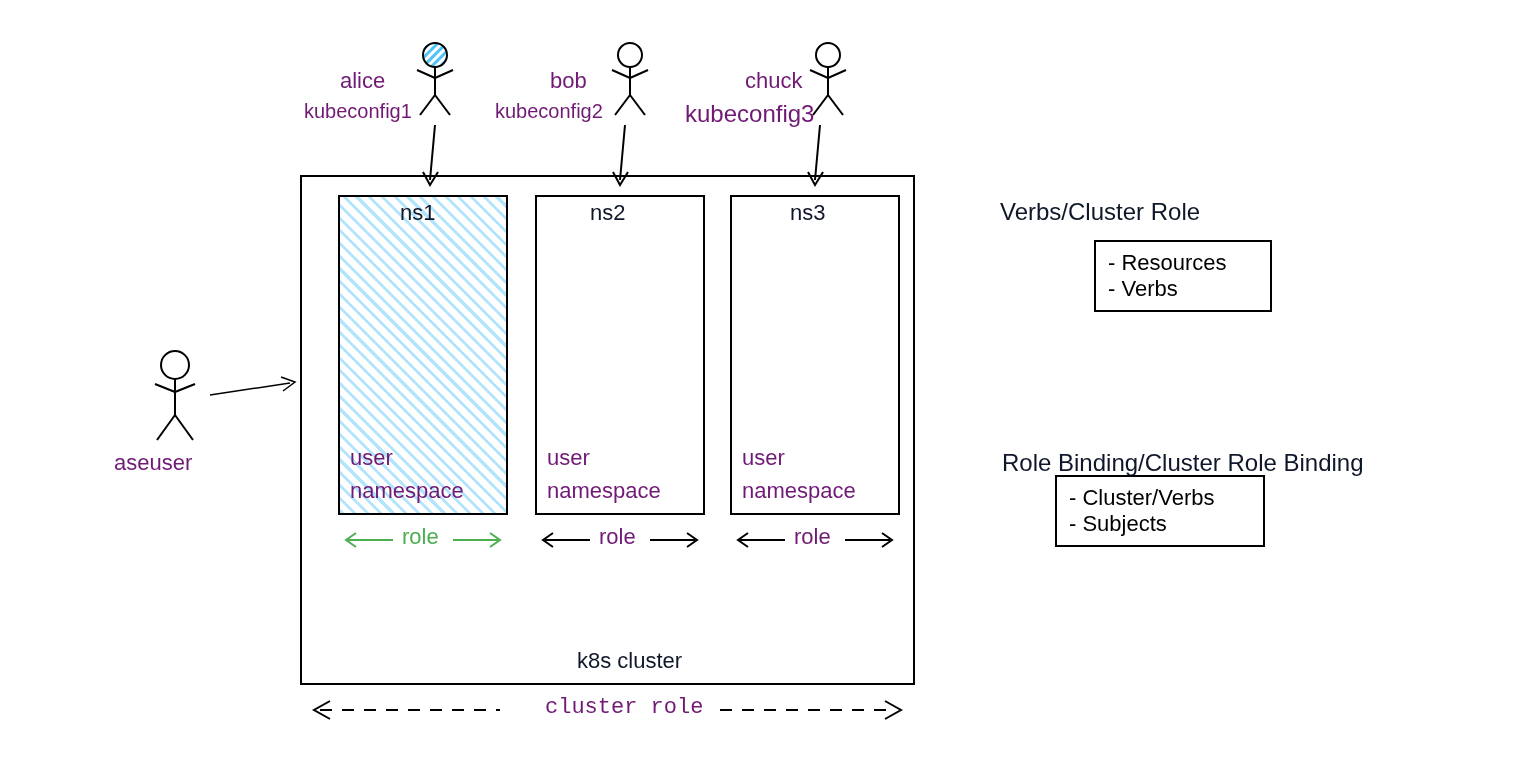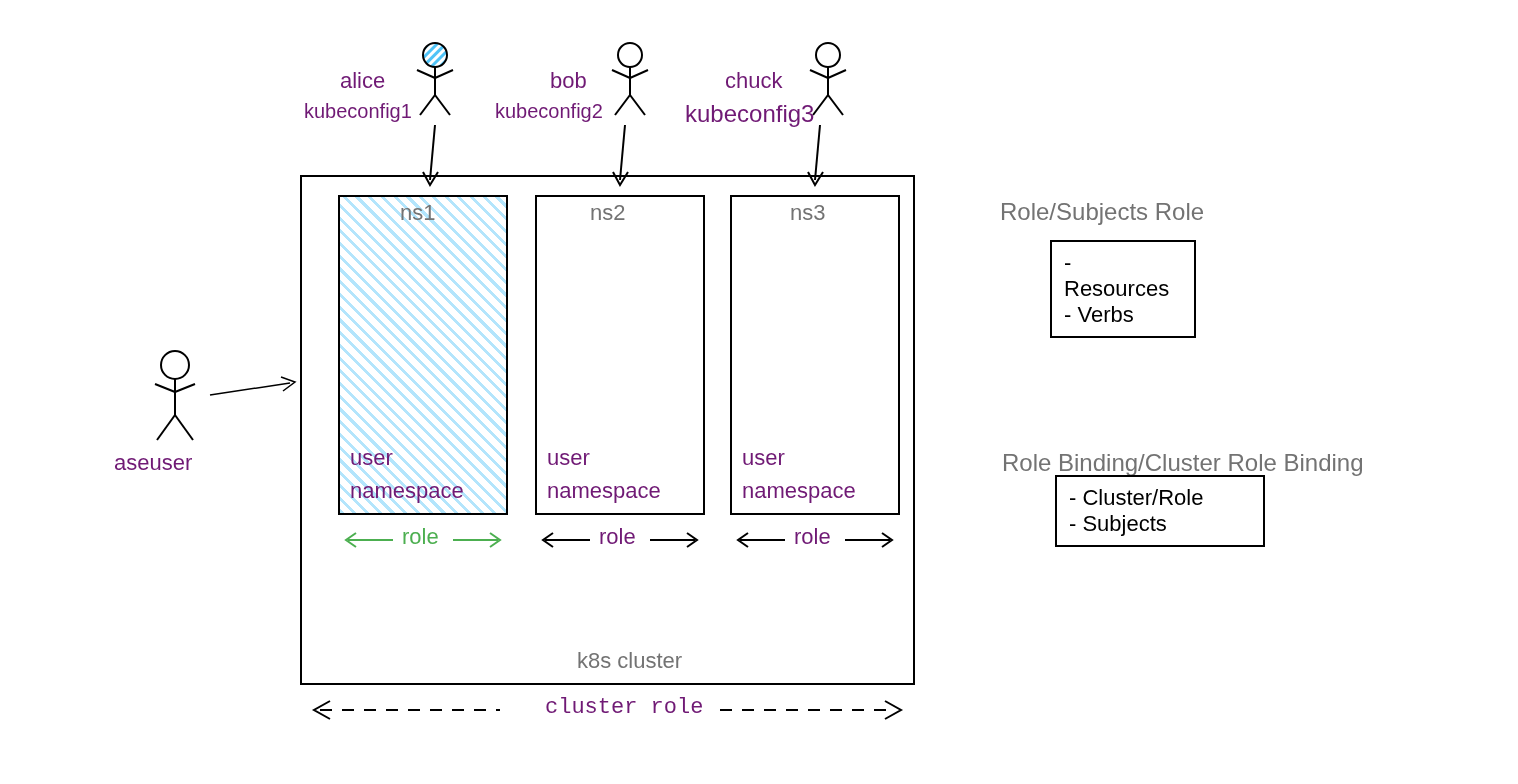--- a/index.html
+++ b/index.html
@@ -9,21 +9,21 @@
       position: relative;
       background: white;
       font-family: 'Comic Sans MS', cursive, sans-serif;
     }
     .label {
       position: absolute;
       font-size: 22px;
       color: #701a75;
     }
     .label-red {
-      color: #737373;
+      color: #0f172a;
     }
     .label-green {
       color: #4caf50;
     }
     .cluster-box {
       position: absolute;
       border: 2px solid #000;
       background: white;
     }
     .ns-box {
@@ -136,21 +136,21 @@
 <div class="label" style="left:495px; top:100px; font-size:20px;">kubeconfig2</div>
 
 <svg class="stick-figure" style="left:798px; top:40px; width:60px; height:80px;">
   <circle cx="30" cy="15" r="12" fill="white" stroke="#000" stroke-width="2"></circle>
   <line x1="30" y1="27" x2="30" y2="55" stroke="#000" stroke-width="2"></line>
   <line x1="30" y1="38" x2="12" y2="30" stroke="#000" stroke-width="2"></line>
   <line x1="30" y1="38" x2="48" y2="30" stroke="#000" stroke-width="2"></line>
   <line x1="30" y1="55" x2="15" y2="75" stroke="#000" stroke-width="2"></line>
   <line x1="30" y1="55" x2="45" y2="75" stroke="#000" stroke-width="2"></line>
 </svg>
-<div class="label" style="left:725px; top:68px;">chuck</div>
+<div class="label" style="left:745px; top:68px;">chuck</div>
 <div class="label" style="left:685px; top:100px; font-size:24px;">kubeconfig3</div>
 
 <svg class="stick-figure" style="left:145px; top:350px; width:60px; height:100px;">
   <circle cx="30" cy="15" r="14" fill="white" stroke="#000" stroke-width="2"></circle>
   <line x1="30" y1="29" x2="30" y2="65" stroke="#000" stroke-width="2"></line>
   <line x1="30" y1="42" x2="10" y2="34" stroke="#000" stroke-width="2"></line>
   <line x1="30" y1="42" x2="50" y2="34" stroke="#000" stroke-width="2"></line>
   <line x1="30" y1="65" x2="12" y2="90" stroke="#000" stroke-width="2"></line>
   <line x1="30" y1="65" x2="48" y2="90" stroke="#000" stroke-width="2"></line>
 </svg>
@@ -167,23 +167,23 @@
 <svg style="position:absolute; left:805px; top:120px; width:40px; height:75px;">
   <line x1="15" y1="5" x2="10" y2="60" stroke="#000" stroke-width="2"></line>
   <polyline points="3,52 10,65 18,52" fill="none" stroke="#000" stroke-width="2"></polyline>
 </svg>
 
 <svg style="position:absolute; left:205px; top:375px; width:95px; height:30px;">
   <line x1="5" y1="20" x2="85" y2="8" stroke="#000" stroke-width="1.5"></line>
   <polyline points="76,2 90,7 78,16" fill="none" stroke="#000" stroke-width="1.5"></polyline>
 </svg>
 
-<div class="label label-red" style="left:1000px; top:198px; font-size:24px;">Role/Subjects Role</div>
-<div class="side-box" style="left:1050px; top:240px; width:146px;">
+<div class="label label-red" style="left:1000px; top:198px; font-size:24px;">Verbs/Cluster Role</div>
+<div class="side-box" style="left:1094px; top:240px; width:178px;">
   <div>- Resources</div>
   <div>- Verbs</div>
 </div>
 
 <div class="label label-red" style="left:1002px; top:430px; font-size:24px;margin-top:19px;">Role Binding/Cluster Role Binding</div>
 <div class="side-box" style="left:1055px; top:475px; width:210px;">
-  <div>- Cluster/Role</div>
+  <div>- Cluster/Verbs</div>
   <div>- Subjects</div>
 </div>
 
 </body></html>

